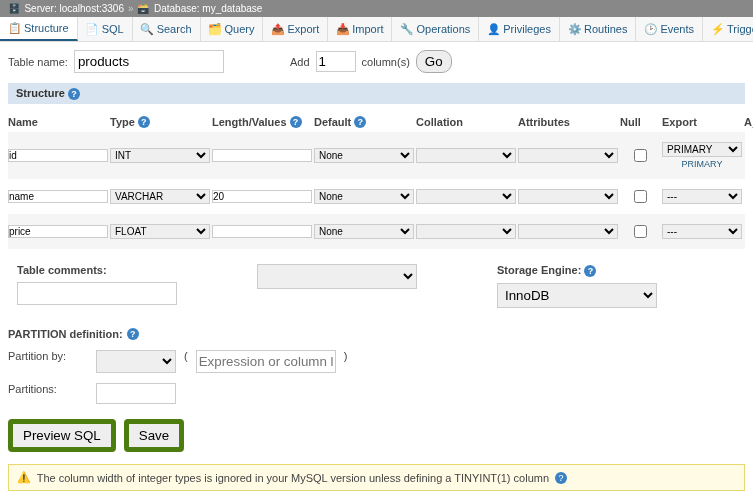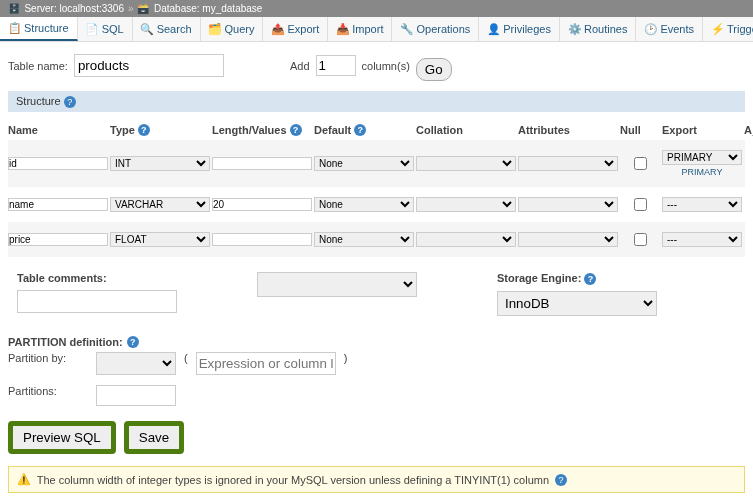--- a/index.html
+++ b/index.html
@@ -7,35 +7,35 @@
 .breadcrumb { background: #888; color: #fff; padding: 3px 8px; font-size: 10px; display: flex; align-items: center; gap: 4px; }
 .breadcrumb .sep { color: #ccc; }
 .tabs { display: flex; background: #f7f7f7; border-bottom: 1px solid #ddd; }
 .tab { padding: 5px 8px; display: flex; align-items: center; gap: 4px; border-right: 1px solid #ddd; cursor: pointer; font-size: 11px; color: #235a81; }
 .tab.active { background: #fff; border-bottom: 2px solid #235a81; }
 .ticon { width: 12px; height: 12px; display: inline-block; }
 .main { padding: 8px; }
 .tablename-row { display: flex; align-items: center; gap: 6px; margin-bottom: 10px; }
 .tablename-row input[type=text] { width: 150px; padding: 3px; border: 1px solid #ccc; }
 .numspin { width: 40px; padding: 2px; border: 1px solid #ccc; }
-.go { background: #eee; border: 1px solid #aaa; border-radius: 10px; padding: 3px 8px; cursor: pointer; margin-top: 8px; }
-.section-hdr { background: #d8e4ef; padding: 4px 8px; font-weight: normal; color: #333; margin-bottom: 8px; }
+.go { background: #eee; border: 1px solid #aaa; border-radius: 10px; padding: 3px 8px; cursor: pointer; }
+.section-hdr { background: #d8e4ef; padding: 4px 8px; font-weight: bold; color: #333; margin-bottom: 8px; }
 .cols-header { display: grid; grid-template-columns: 100px 100px 100px 100px 100px 100px 40px 80px 30px; gap: 2px; font-weight: bold; padding: 4px 0; font-size: 11px; }
 .cols-header .h { display: flex; align-items: center; gap: 3px; }
 .col-row { display: grid; grid-template-columns: 100px 100px 100px 100px 100px 100px 40px 80px 30px; gap: 2px; align-items: center; padding: 10px 0; }
 .col-row.alt { background: #f5f5f5; }
 .col-row input[type=text], .col-row select { width: 100%; padding: 0; border: 1px solid #ccc; font-size: 10px; }
 .col-row input[type=checkbox] { margin: auto; display: block; }
 .qicon { display: inline-block; width: 12px; height: 12px; border-radius: 50%; background: #3b82c4; color: #fff; text-align: center; line-height: 12px; font-size: 9px; }
 .index-sub { font-size: 9px; color: #235a81; text-align: center; margin-top: 2px; }
 .meta-row { display: flex; gap: 80px; margin-top: 15px; margin-left: 9px; }
 .meta-item label { display: block; font-weight: bold; margin-bottom: 6px; }
 .meta-item input, .meta-item select { width: 160px; padding: 3px; border: 1px solid #ccc; }
 .part-sec { margin-top: 20px; }
-.part-sec .plabel { font-weight: bold; margin-bottom: 4px; display: flex; gap: 4px; align-items: center; }
+.part-sec .plabel { font-weight: bold; margin-bottom: 10px; display: flex; gap: 4px; align-items: center; }
 .part-row { display: flex; gap: 8px; margin-bottom: 10px; }
 .part-row label { width: 80px; }
 .part-row select, .part-row input { padding: 2px; border: 1px solid #ccc; }
 .btns { margin-top: 15px; display: flex; gap: 8px; }
 .btn { background: #eee; border: 5px solid #4d7c0f; border-radius: 4px; padding: 4px 10px; cursor: pointer; }
 .notice { background: #fffbe5; border: 1px solid #e8d870; padding: 6px 8px; margin-top: 12px; display: flex; align-items: center; gap: 6px; font-size: 11px; }
 .warnico { color: #c90; }
 </style>
 </head>
 <body>

